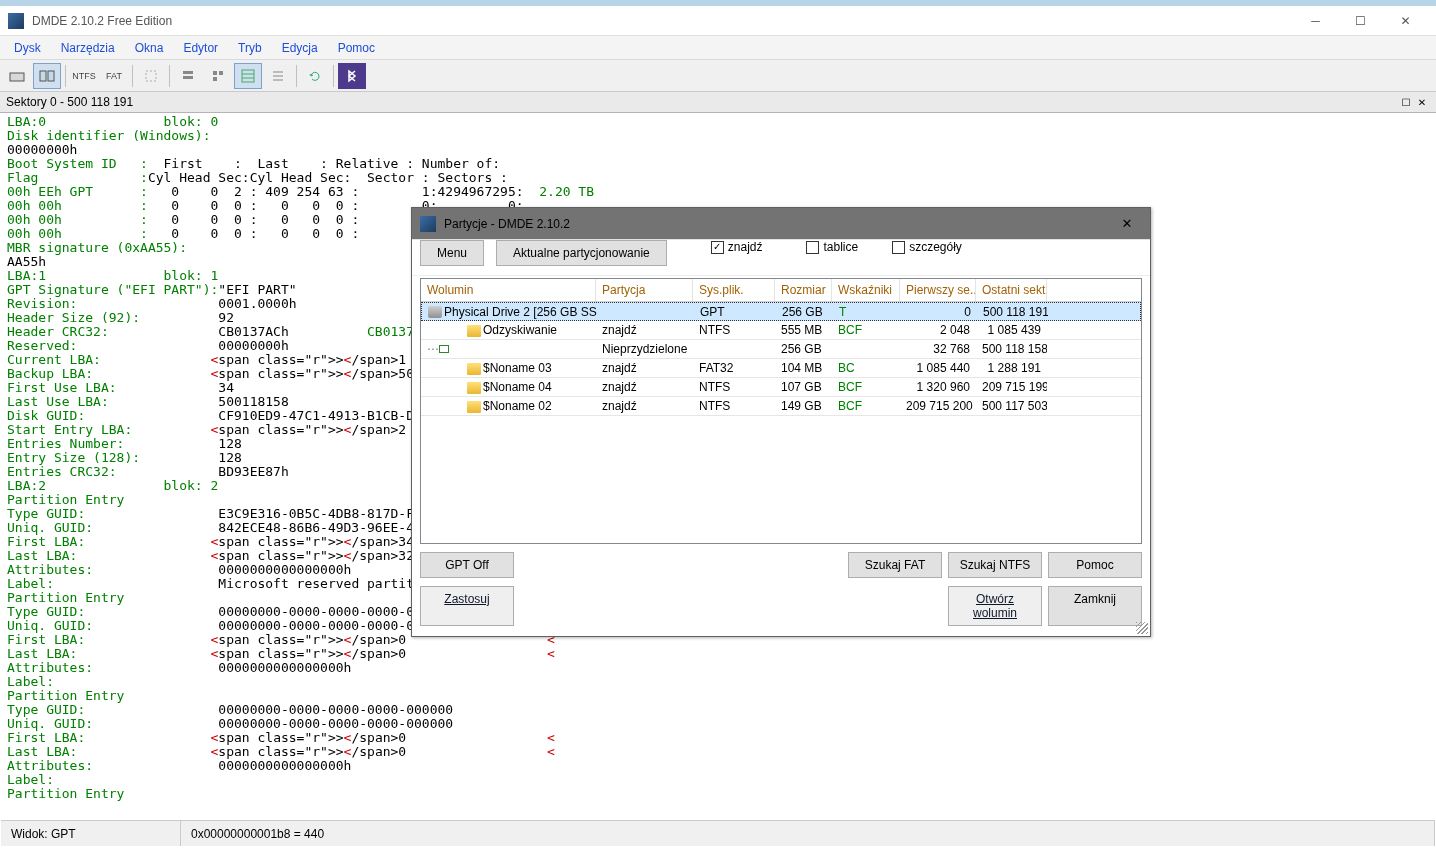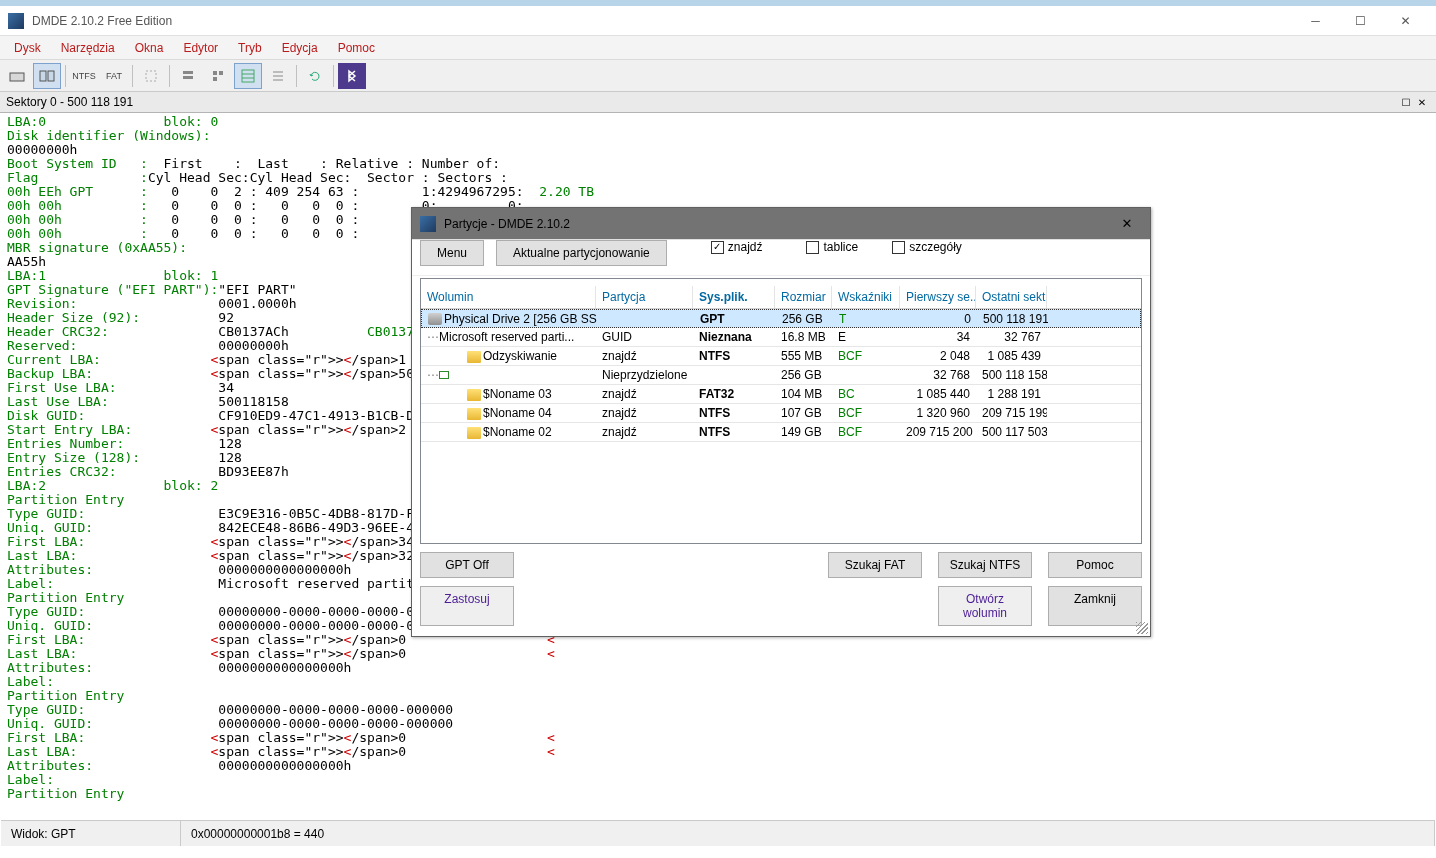--- a/index.html
+++ b/index.html
@@ -6,21 +6,21 @@
 body { font-family:"Segoe UI",Tahoma,sans-serif; font-size:12px; background:#fff; overflow:hidden; width:1436px; height:858px; position:relative; }
 
 
 .titlebar { height:36px; background:#fff; border-bottom:1px solid #e1e1e1; display:flex; align-items:center; padding:0 8px; border-top:6px solid #b8d4e8; }
 .titlebar .app-icon { width:16px; height:16px; background:linear-gradient(135deg,#3a6ea5,#1e3a5f); margin-right:8px; display:inline-block; }
 .titlebar .title { color:#555; flex:1; }
 .titlebar .winbtn { width:45px; height:30px; display:flex; align-items:center; justify-content:center; color:#555; cursor:pointer; }
 
 
 .menubar { height:24px; background:#f4f4f4; border-bottom:1px solid #dadada; display:flex; align-items:center; padding:0 4px; }
-.menubar .menu-item { padding:3px 10px; cursor:pointer; color:#b91c1c; }
+.menubar .menu-item { padding:3px 10px; cursor:pointer; color:#1d4ed8; }
 
 
 .toolbar { height:32px; background:#f0f0f0; border-bottom:1px solid #cacaca; display:flex; align-items:center; padding:0 3px; gap:2px; }
 .tb-btn { width:28px; height:26px; border:1px solid transparent; display:flex; align-items:center; justify-content:center; font-size:10px; color:#444; cursor:pointer; }
 .tb-btn.active { border:1px solid #7da2ce; background:#d0e0f0; }
 .tb-sep { width:1px; height:22px; background:#c0c0c0; margin:0 2px; }
 .tb-btn.purple { background:#4d3a8c; color:#fff; }
 
 
 .pathbar { height:21px; background:#eaeaea; border-bottom:1px solid #b4b4b4; display:flex; align-items:center; padding:0 6px; font-size:12px; }
@@ -44,35 +44,35 @@
 .dlg-title .txt { flex:1; }
 .dlg-title .x { width:30px; height:22px; display:flex; align-items:center; justify-content:center; cursor:pointer; font-size:13px; }
 
 .dlg-tools { height:36px; background:#fff; border-bottom:1px solid #eee; display:flex; align-items:flex-start; padding:0 8px; gap:12px; }
 .dlg-tools .btn { padding:5px 16px; border:1px solid #adadad; background:#e1e1e1; cursor:pointer; font-size:12px; }
 .dlg-tools .chk { display:flex; align-items:center; gap:4px; cursor:pointer; }
 .dlg-tools .chk .box { width:13px; height:13px; border:1px solid #333; display:flex; align-items:center; justify-content:center; font-size:10px; line-height:1; }
 
 .dlg-list { flex:1; margin:2px 8px; border:1px solid #828790; background:#fff; overflow:hidden; display:flex; flex-direction:column; }
 .dlg-hdr { display:flex; background:#fff; border-bottom:1px solid #d0d0d0; }
-.dlg-hdr .col { padding:4px 6px; border-right:1px solid #e4e4e4; font-size:12px; color:#0369a1; cursor:pointer; white-space:nowrap; overflow:hidden;margin-top:7px; }
+.dlg-hdr .col { padding:4px 6px; border-right:1px solid #e4e4e4; font-size:12px; color:#a16207; cursor:pointer; white-space:nowrap; overflow:hidden; }
 .dlg-rows { flex:1; overflow:auto; }
 .dlg-row { display:flex; height:19px; align-items:center; font-size:12px; }
 .dlg-row.sel { background:#cde8ff; border:1px dotted #333; }
 .dlg-row .cell { padding:0 6px; white-space:nowrap; overflow:hidden; }
-.c-vol{ width:175px; } .c-par{ width:97px; } .c-sys{ width:82px;font-weight:bold; } .c-size{ width:57px; text-align:left; } .c-ind{ width:68px; } .c-first{ width:76px; text-align:right; } .c-last{ width:71px; text-align:right; }
+.c-vol{ width:175px; } .c-par{ width:97px; } .c-sys{ width:82px; } .c-size{ width:57px; text-align:left; } .c-ind{ width:68px; } .c-first{ width:76px; text-align:right; } .c-last{ width:71px; text-align:right; }
 .dlg-row .c-ind { color:#008000; }
 .row-icon { width:14px; height:12px; display:inline-block; vertical-align:middle; margin-right:2px; }
 .disk-icon { background:linear-gradient(#d0d0d0,#909090); border-radius:2px; }
 .folder-icon { background:linear-gradient(#ffe177,#e8b733); border-radius:1px; }
 .tree-line { color:#808080; display:inline-block; }
 
-.dlg-btns { display:flex; padding:6px 8px 10px 8px; gap:16px; }
+.dlg-btns { display:flex; padding:6px 8px 10px 8px; gap:6px; }
 .dlg-btns .btn { padding:5px 10px; border:1px solid #adadad; background:#e1e1e1; cursor:pointer; width:94px; text-align:center; font-size:12px; }
-.dlg-btns .btn.disabled { color:#4c1d95; background:#efefef; }
+.dlg-btns .btn.disabled { color:#0f172a; background:#efefef;text-decoration:underline; }
 .dlg-btns .spacer { flex:1; }
 .resize-grip { position:absolute; right:2px; bottom:2px; width:12px; height:12px; background:repeating-linear-gradient(135deg,#999 0 1px,transparent 1px 3px); cursor:nwse-resize; }
 
 .border-b-light { border-bottom:1px solid #e6e6e6; }
 </style>
 </head>
 <body>
 
 <div class="titlebar">
   <span class="app-icon"></span>
@@ -261,29 +261,20 @@
         <div class="dlg-row border-b-light sel">
           <div class="cell c-vol"><span class="row-icon disk-icon"></span><span>Physical Drive 2 [256 GB SS...</span></div>
           <div class="cell c-par"></div>
           <div class="cell c-sys">GPT</div>
           <div class="cell c-size">256 GB</div>
           <div class="cell c-ind">T</div>
           <div class="cell c-first">0</div>
           <div class="cell c-last">500 118 191</div>
         </div>
         <div class="dlg-row border-b-light">
-          <div class="cell c-vol"><span class="tree-line">⋯ </span><span>Microsoft reserved parti...</span></div>
-          <div class="cell c-par">GUID</div>
-          <div class="cell c-sys">Nieznana</div>
-          <div class="cell c-size">16.8 MB</div>
-          <div class="cell c-ind" style="color:#000">E</div>
-          <div class="cell c-first">34</div>
-          <div class="cell c-last">32 767</div>
-        </div>
-        <div class="dlg-row border-b-light">
           <div class="cell c-vol"><span class="tree-line" style="margin-left:40px;"></span><span class="row-icon folder-icon"></span><span>Odzyskiwanie</span></div>
           <div class="cell c-par">znajdź</div>
           <div class="cell c-sys">NTFS</div>
           <div class="cell c-size">555 MB</div>
           <div class="cell c-ind">BCF</div>
           <div class="cell c-first">2 048</div>
           <div class="cell c-last">1 085 439</div>
         </div>
         <div class="dlg-row border-b-light">
           <div class="cell c-vol"><span class="tree-line">⋯ </span><span style="width:10px;height:8px;border:1px solid #2a8a2a;display:inline-block;margin-right:2px;"></span><span></span></div>

